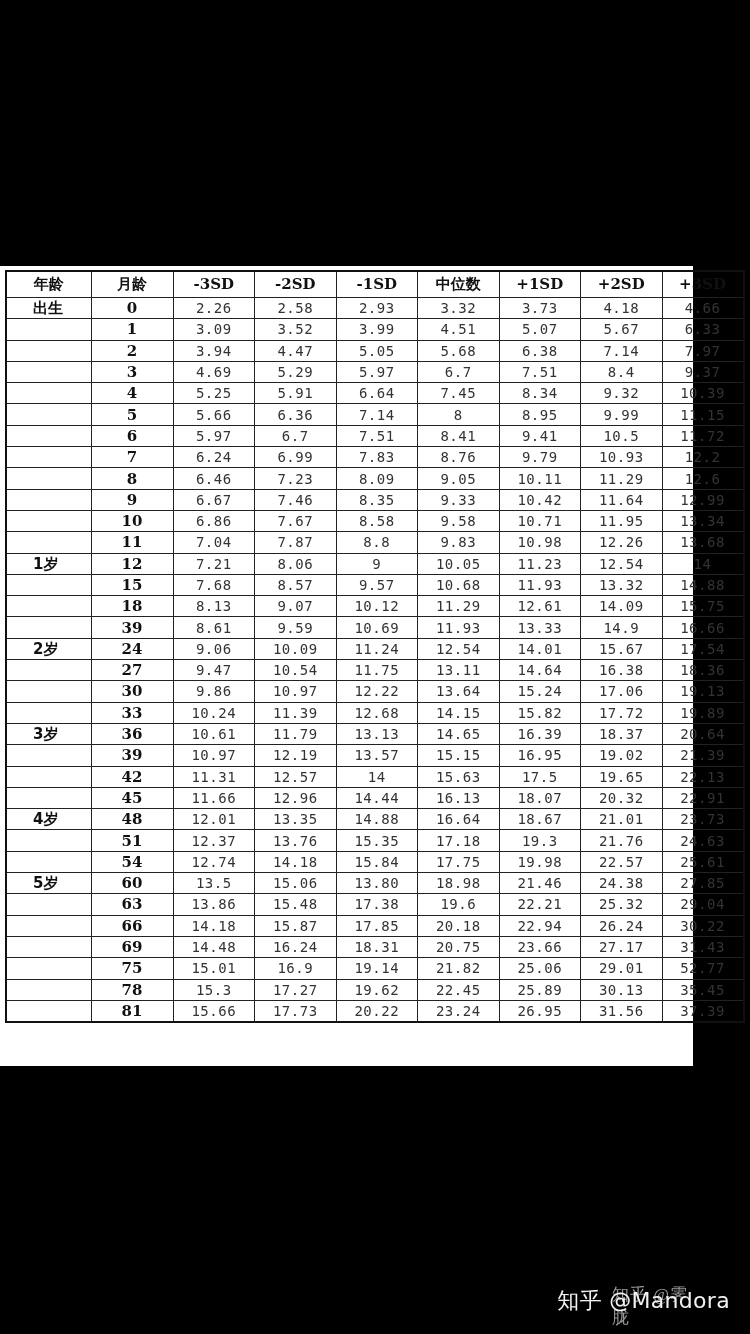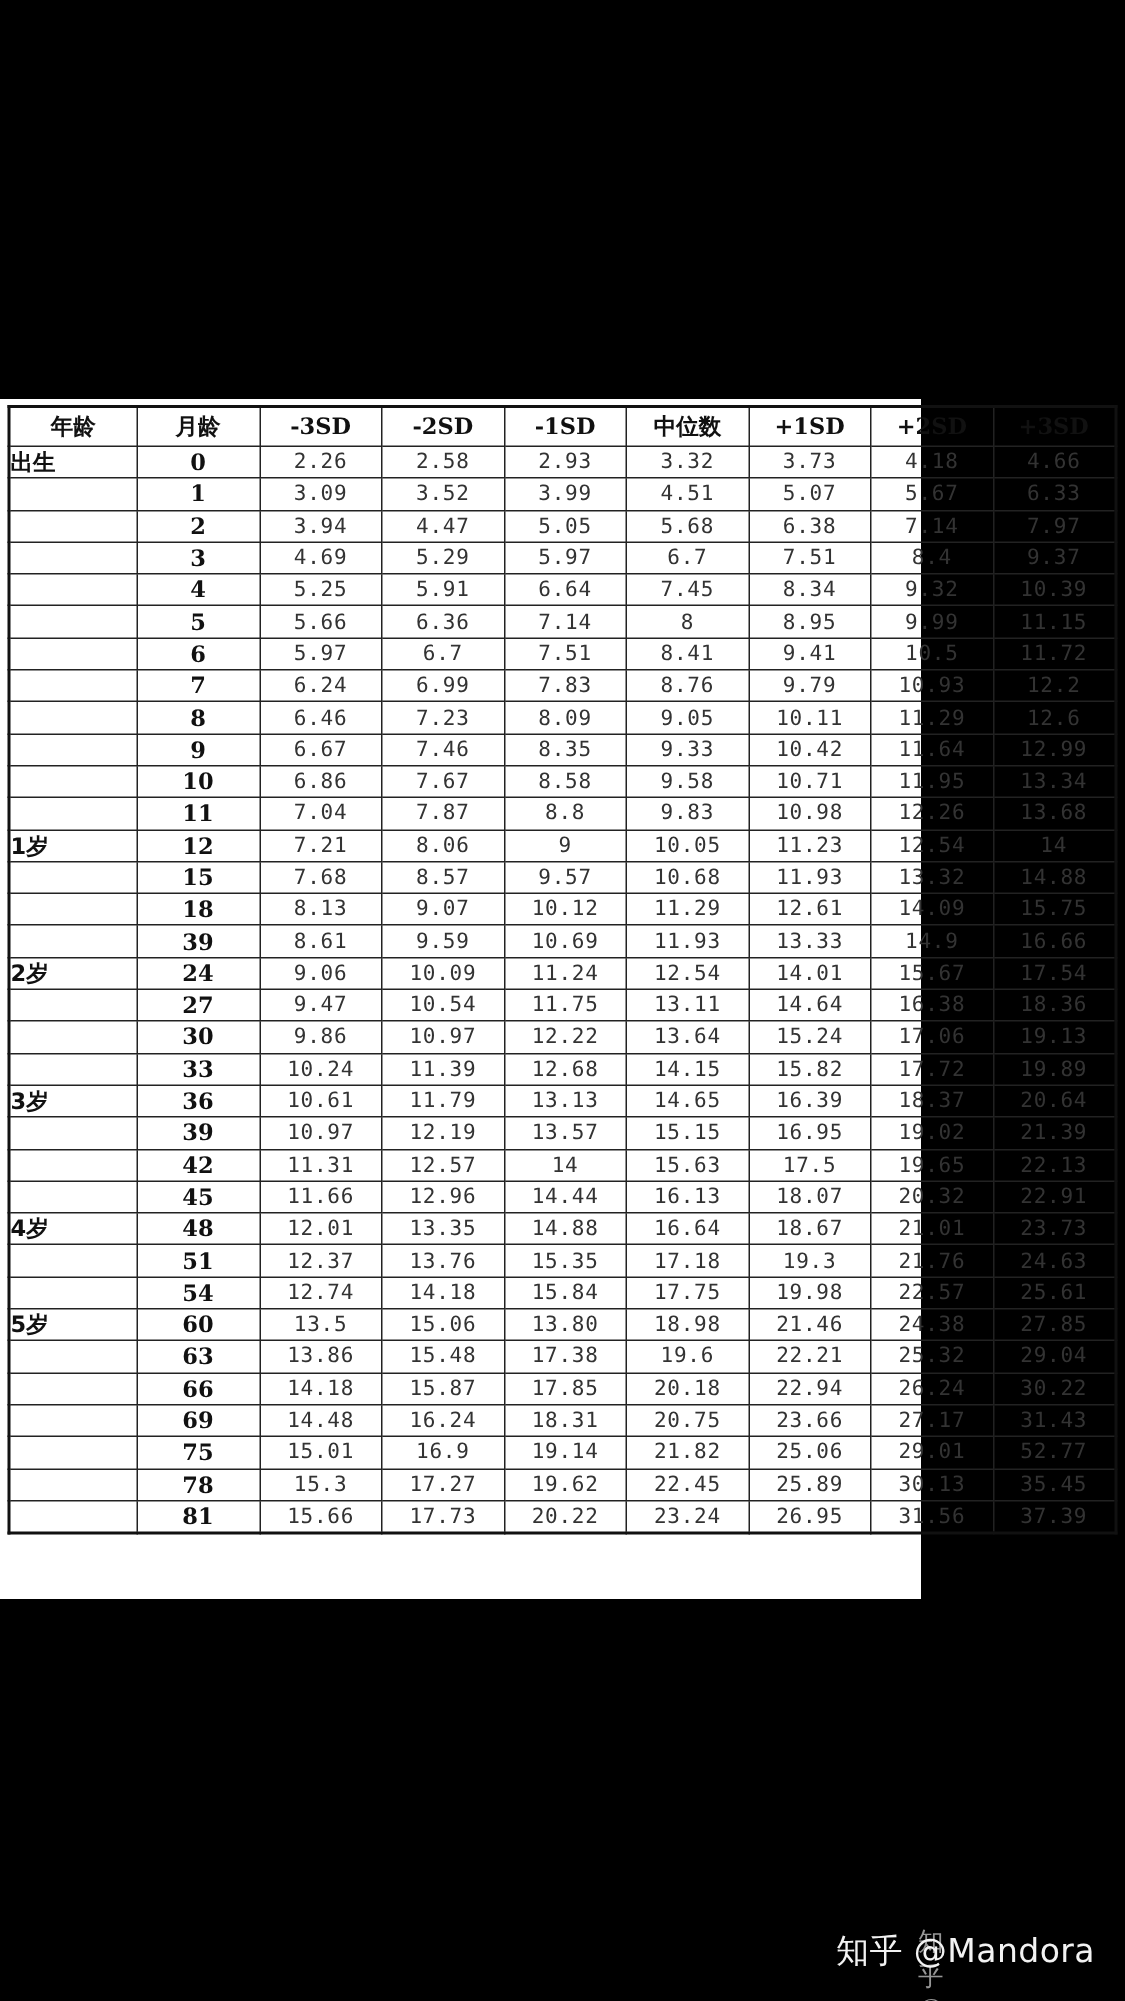--- a/index.html
+++ b/index.html
@@ -1,24 +1,24 @@
 <!DOCTYPE html>
 <html><head>
 <meta charset="utf-8">
 <style>
   html, body { margin: 0; padding: 0; background: #000; }
   body { width: 750px; height: 1334px; position: relative; overflow: hidden; font-family: "DejaVu Sans Mono", monospace; }
-  .image-frame { position: absolute; left: 0; top: 266px; width: 614px; height: 800px; background: #fff; }
+  .image-frame { position: absolute; left: 0; top: 266px; width: 693px; height: 800px; background: #fff; }
   table.growth { position: absolute; left: 5px; top: 4px; width: 738px; border-collapse: collapse; table-layout: fixed; border: 2px solid #111; }
   table.growth col.c-age { width: 85px; }
   table.growth col.c-month { width: 82px; }
   table.growth col.c-val { width: 81.5px; }
   table.growth th, table.growth td { border: 1px solid #222; padding: 0; text-align: center; height: 20.3px; line-height: 20px; color: #222; overflow: hidden; white-space: nowrap; }
   table.growth th { height: 25px; line-height: 25px; font-family: "DejaVu Serif", serif; font-weight: bold; font-size: 15px; color: #111; }
-  table.growth td.age { font-family: "DejaVu Sans", sans-serif; font-weight: bold; font-size: 15px; color: #111; text-align: left; }
+  table.growth td.age { font-family: "DejaVu Sans", sans-serif; font-weight: bold; font-size: 15px; color: #111; text-align: left; padding-left: 26px; }
   table.growth td.month { font-family: "DejaVu Serif", serif; font-weight: bold; font-size: 15px; color: #111; }
   table.growth td.val { font-size: 14px; color: #333; letter-spacing: 0.5px; }
   table.growth tr.first td.age { }
   .watermark-overlay { position: absolute; left: 612px; top: 1017px; font-family: Liberation Serif, serif; font-size: 17px; color: rgba(200,200,200,0.75); letter-spacing: 1px; pointer-events: none; }
   .credit { position: absolute; right: 20px; top: 1286px; color: #f2f2f2; font-family: "DejaVu Sans", sans-serif; font-size: 22px; letter-spacing: 0.3px; text-align: right; }
 </style>
 </head>
 <body>
 
 <div class="image-frame">

